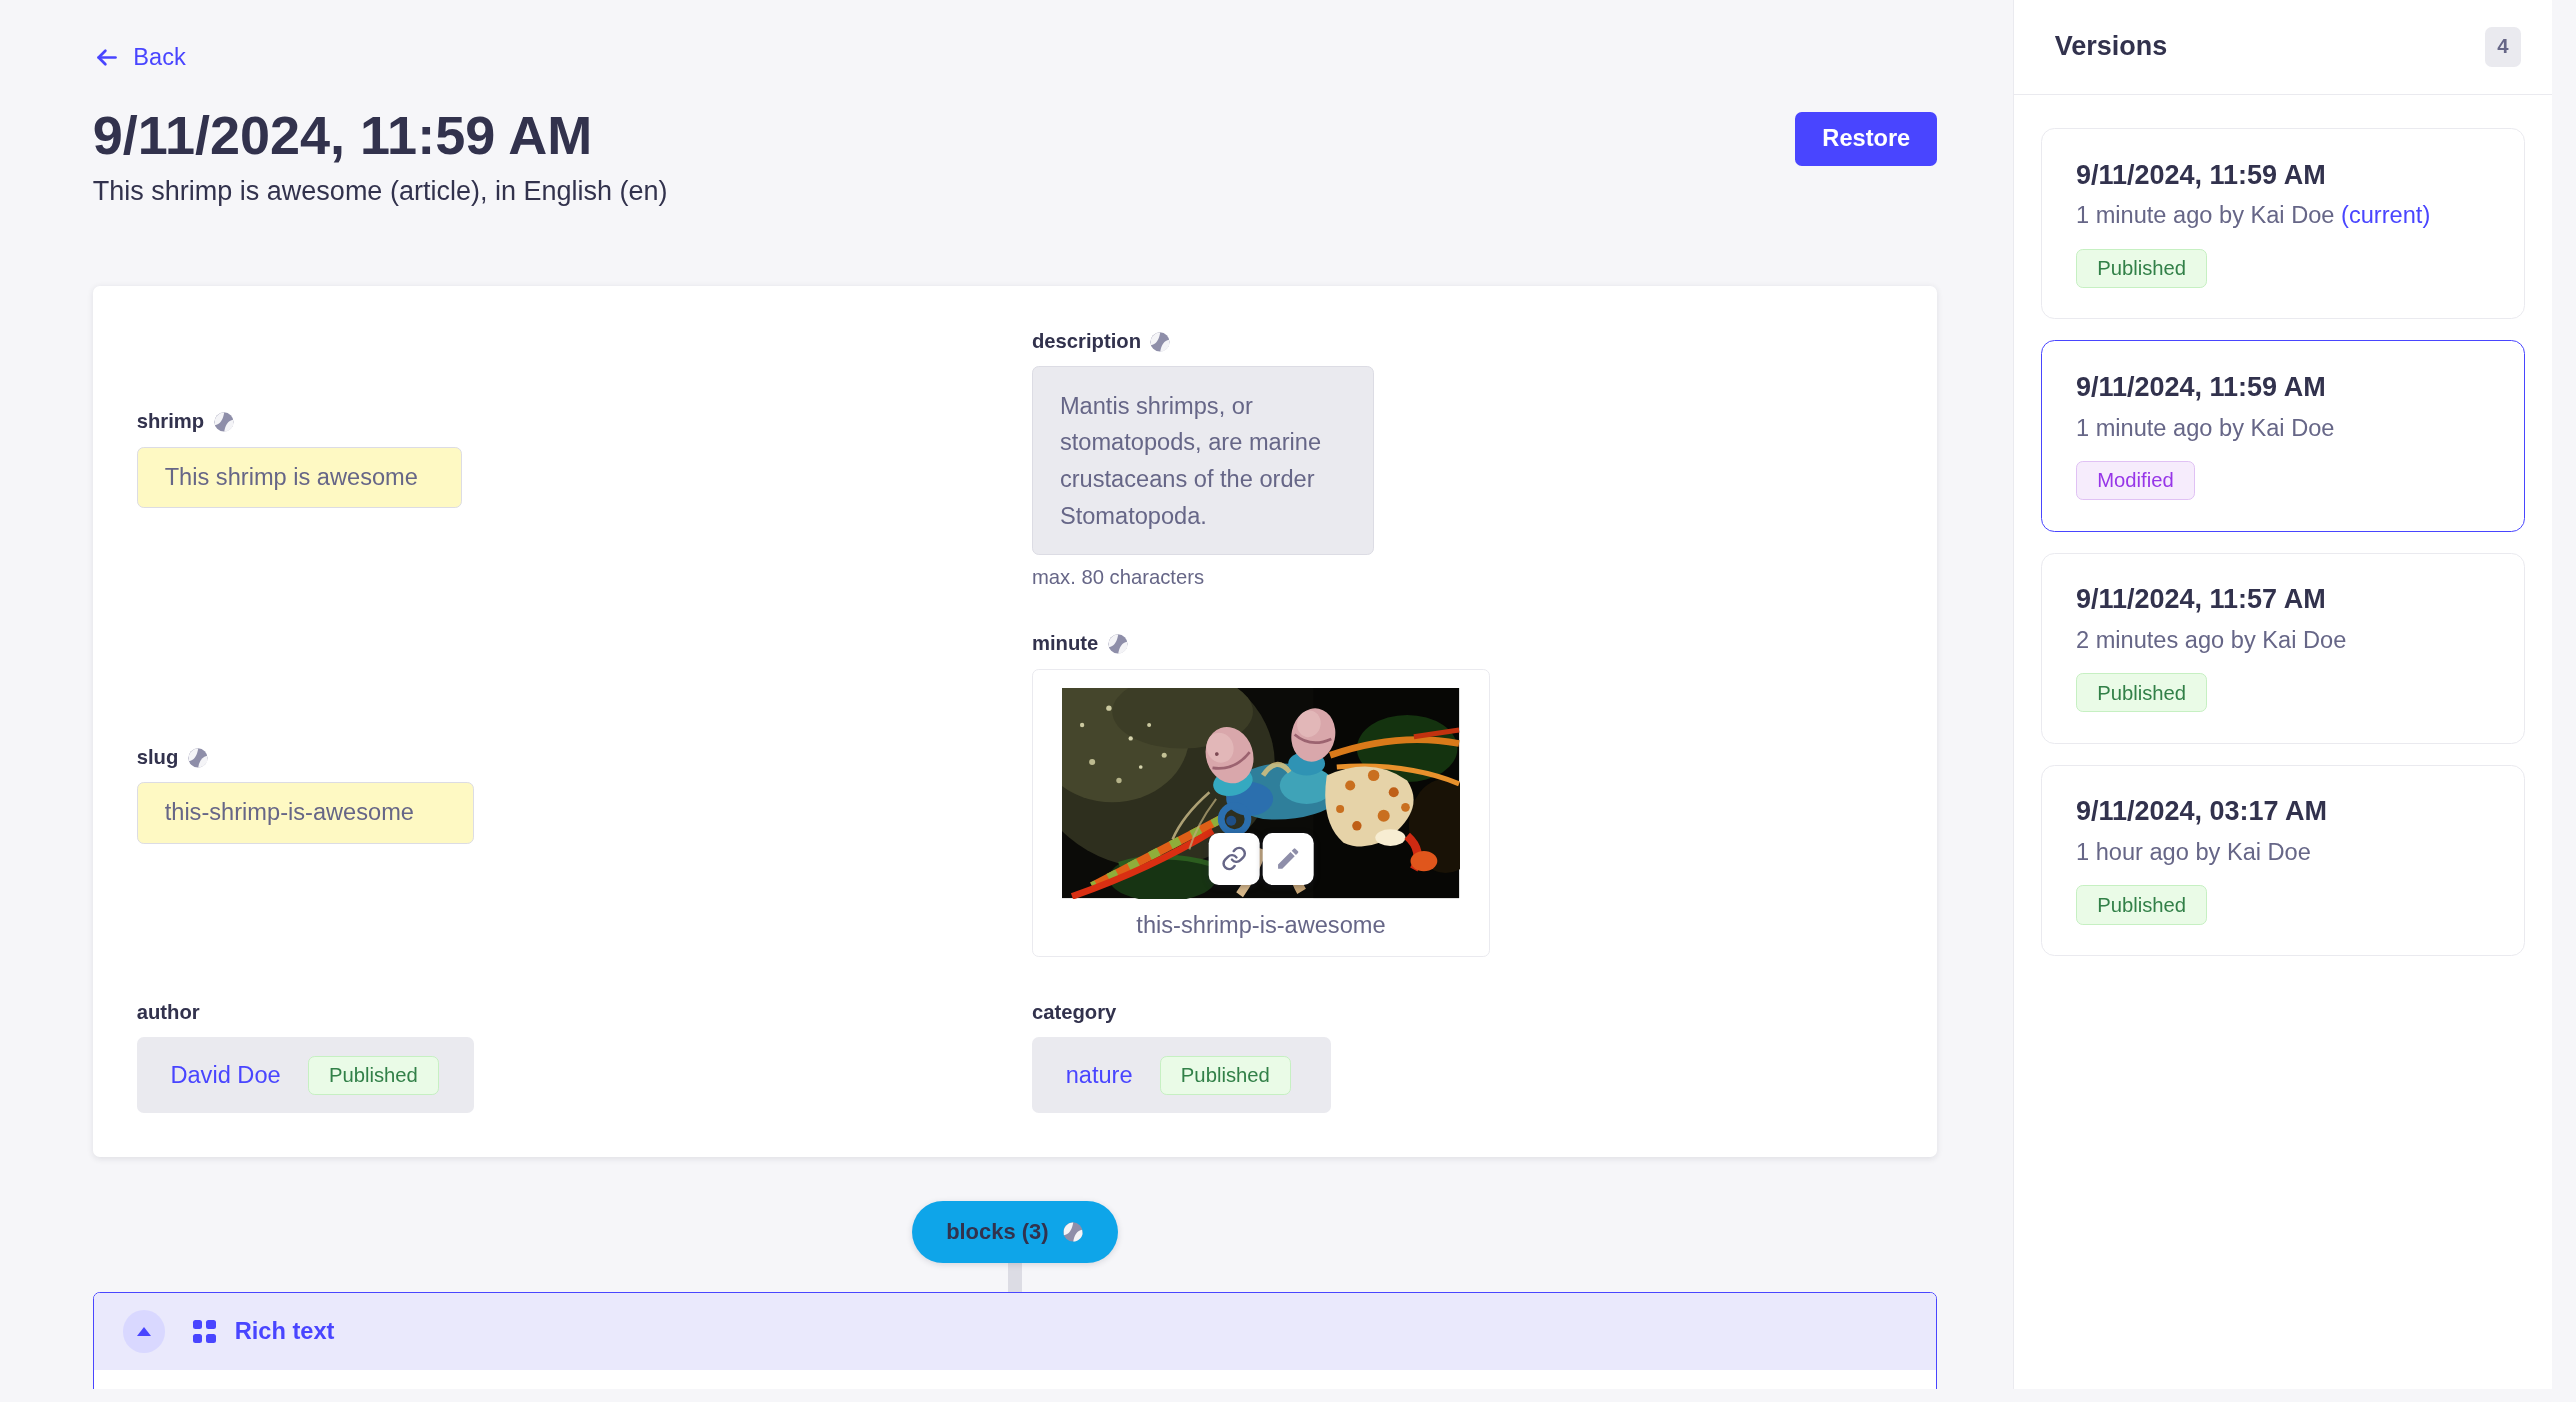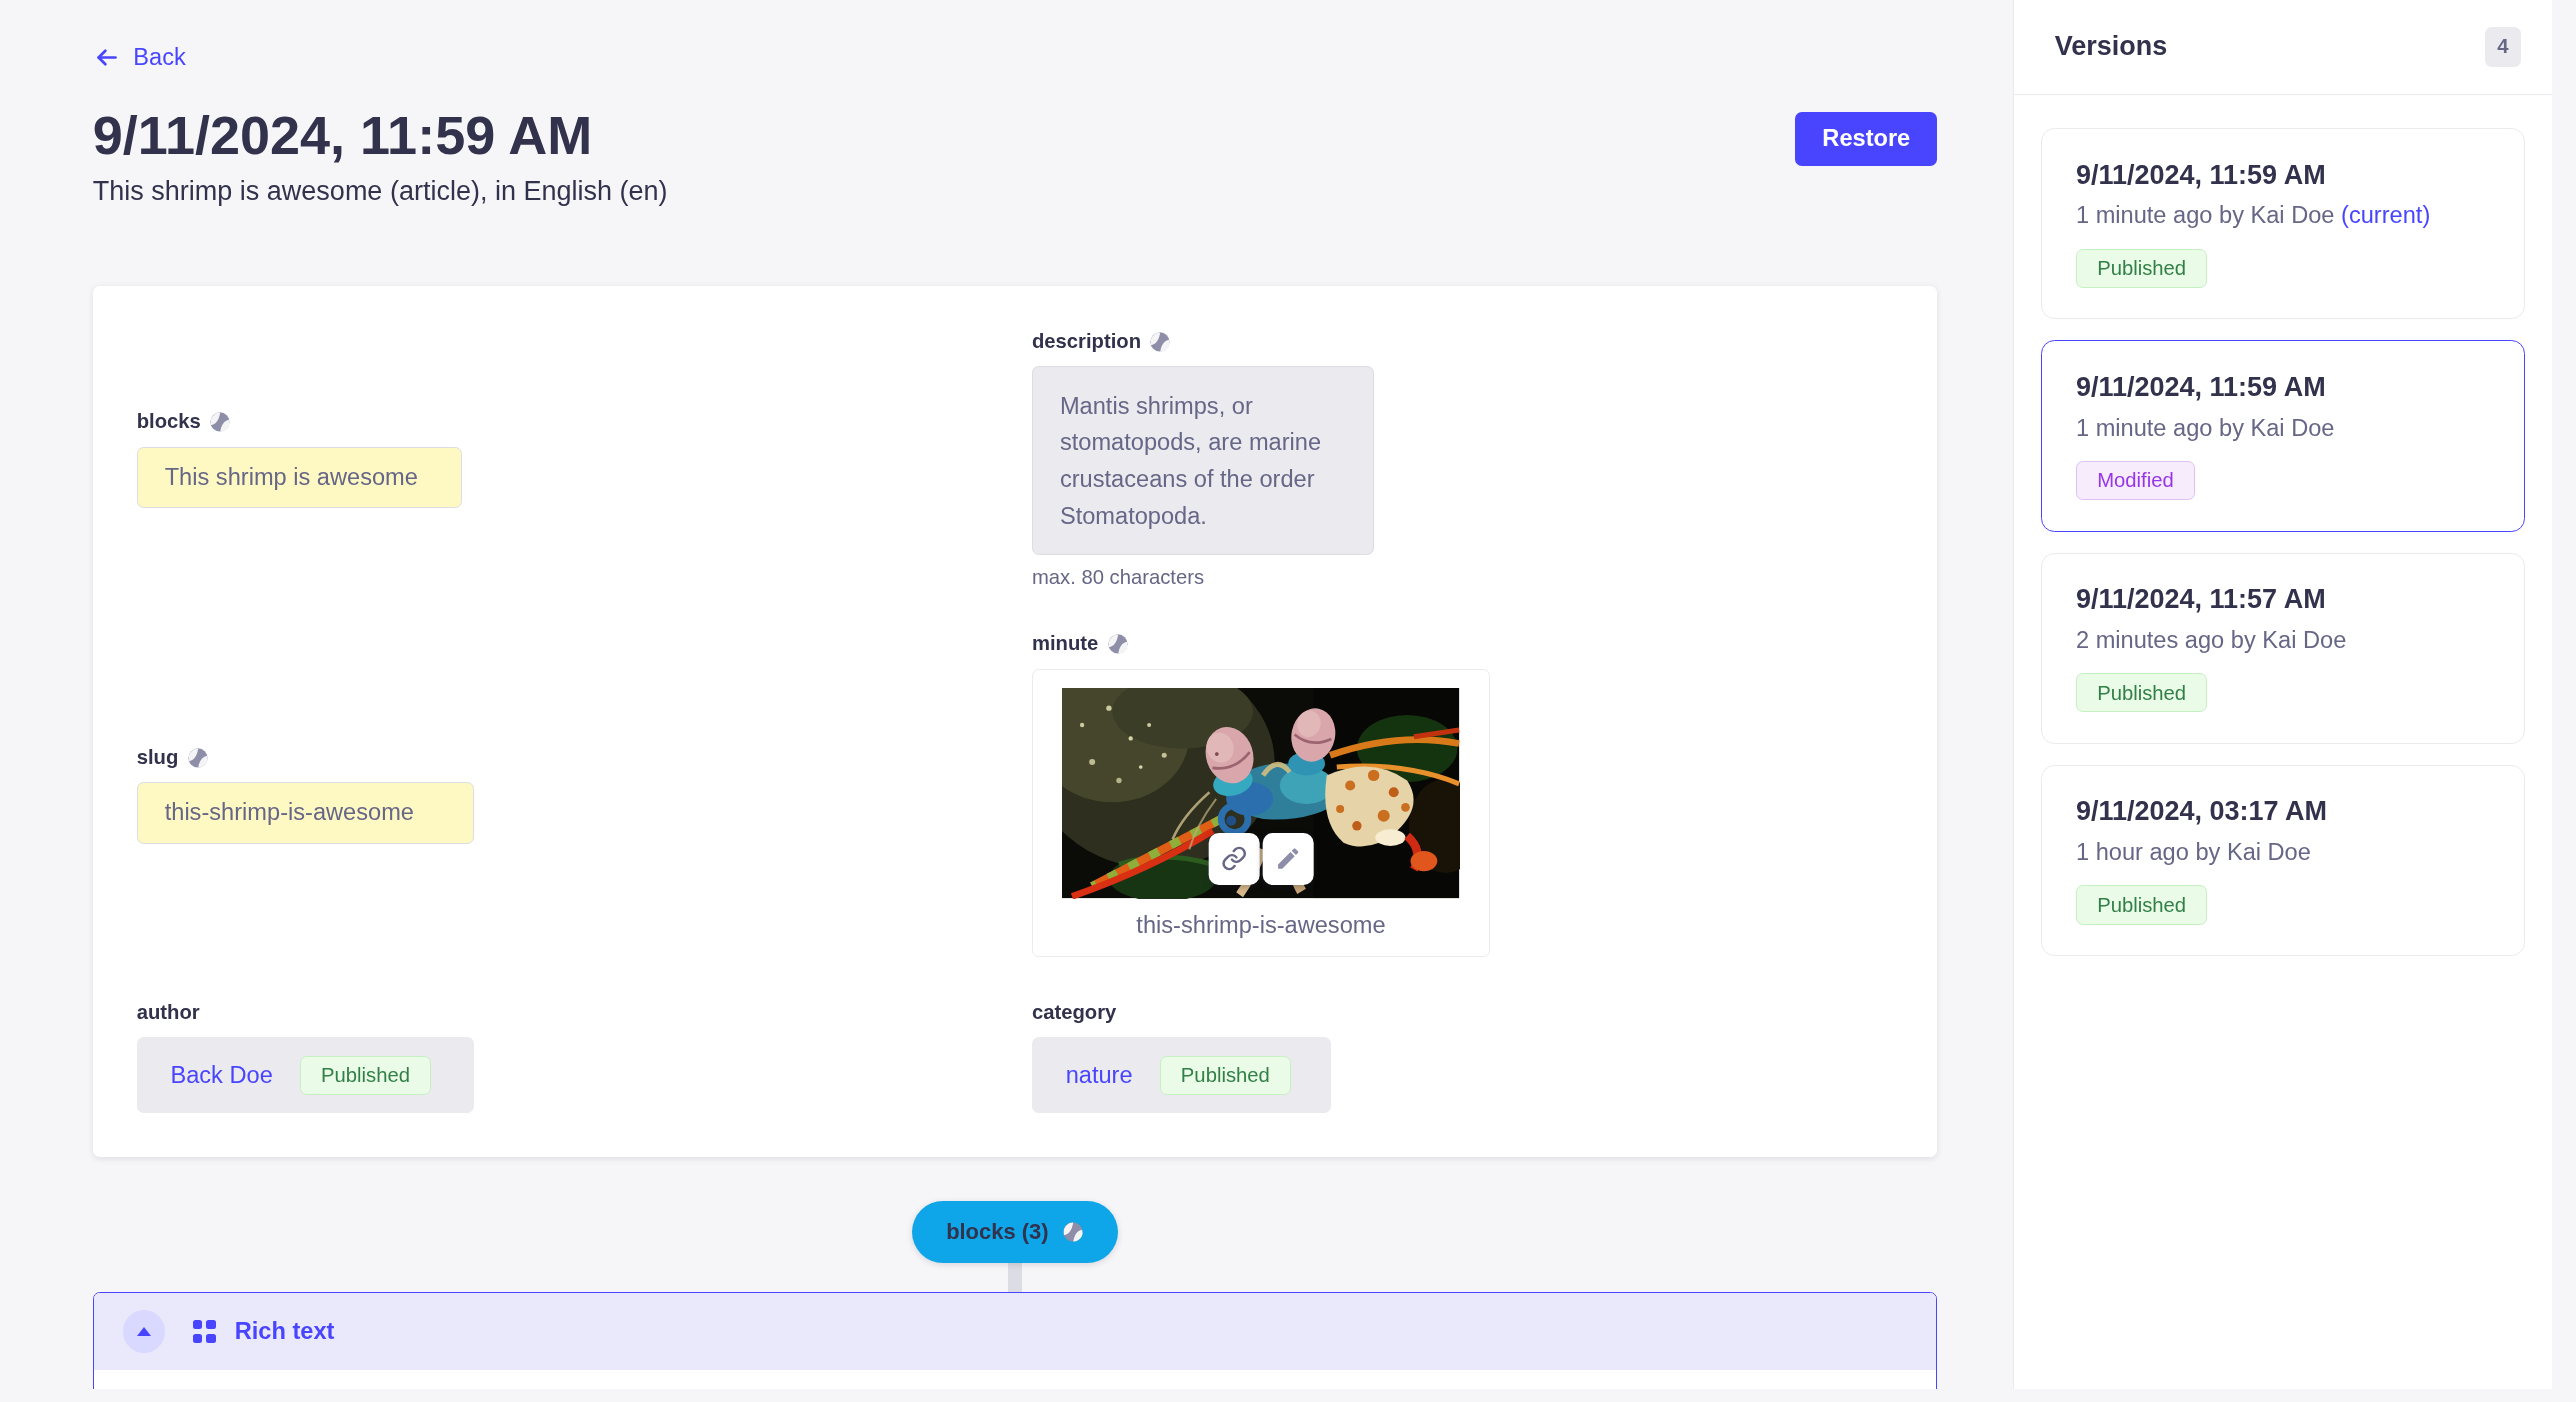--- a/index.html
+++ b/index.html
@@ -315,21 +315,21 @@
     </div>
     <button class="restore-btn">Restore</button>
   </div>
 
   
   <div class="form-card">
     <div class="form-grid">
 
       <div>
         <div class="field-label">
-          <span>blocks</span>
+          <span>shrimp</span>
           <svg class="globe" viewBox="0 0 16 16">
               <circle cx="8" cy="8" r="7" fill="#8e8ea9"></circle>
               <path d="M1.3 10.4C5 9.7 7.2 6.9 8.2 1.1 4.9 1 2.1 3.4 1.3 6.6z" fill="#fff" opacity="0.9"></path>
               <path d="M14.7 6.3c-3.6.8-5.7 3.5-6.5 8.6 3.4 0 6.1-2.4 6.8-5.5z" fill="#fff" opacity="0.9"></path>
             </svg>
         </div>
         <div class="input input--title">This shrimp is awesome</div>
       </div>
 
       <div>
@@ -443,21 +443,21 @@
           </div>
           <div class="cover-caption">this-shrimp-is-awesome</div>
         </div>
       </div>
 
       <div>
         <div class="field-label">
           <span>author</span>
         </div>
         <div class="relation-box relation-box--author">
-          <a class="relation-link">Back Doe</a>
+          <a class="relation-link">David Doe</a>
           <span class="badge badge--green">Published</span>
         </div>
       </div>
 
       <div>
         <div class="field-label">
           <span>category</span>
         </div>
         <div class="relation-box relation-box--category">
           <a class="relation-link">nature</a>

